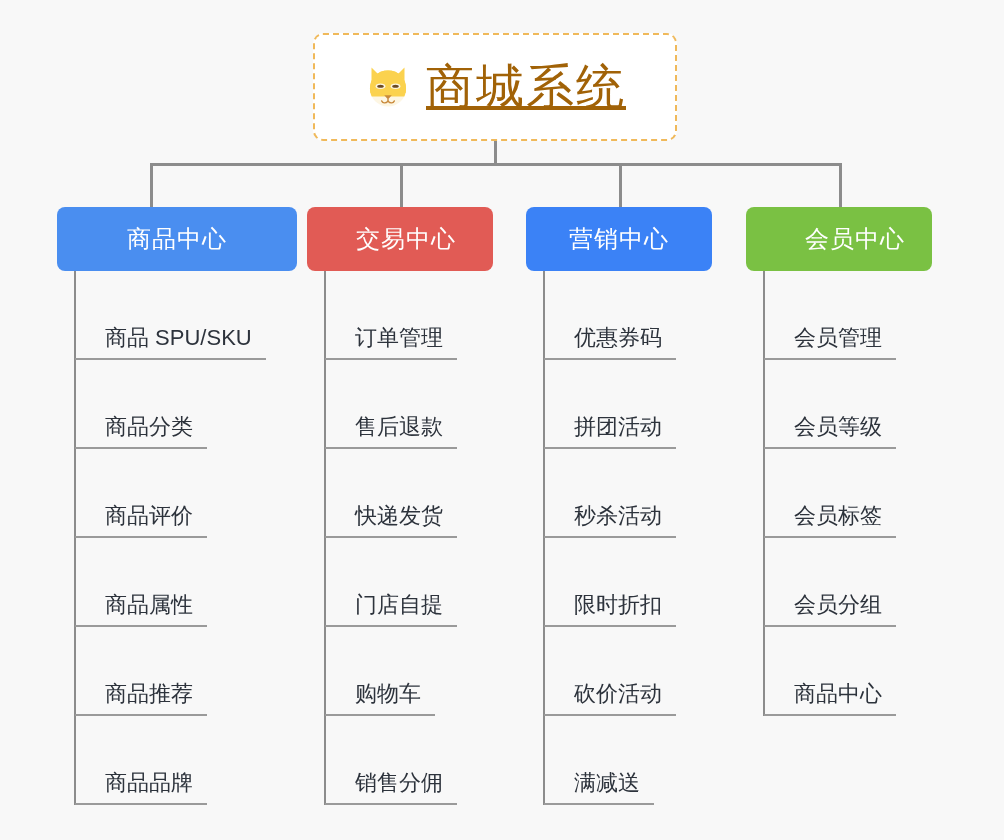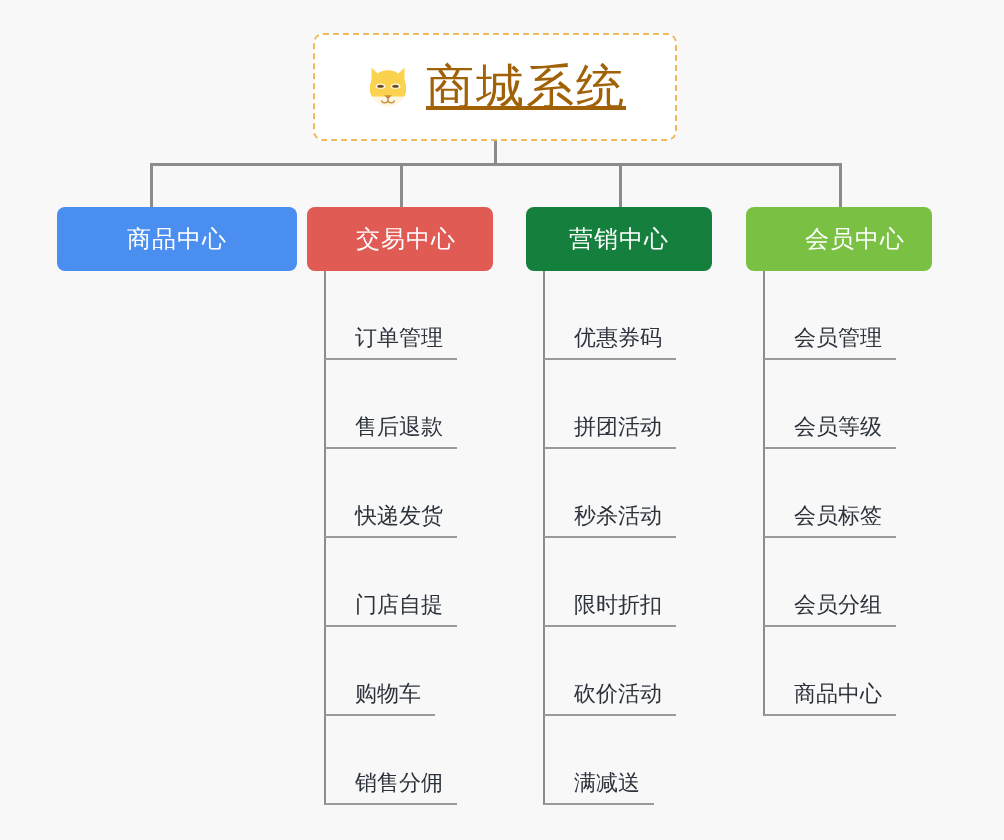--- a/index.html
+++ b/index.html
@@ -152,20 +152,41 @@
   <div class="conn conn-bus"></div>
   <div class="conn conn-drop" style="left:150px;"></div>
   <div class="conn conn-drop" style="left:400px;"></div>
   <div class="conn conn-drop" style="left:619px;"></div>
   <div class="conn conn-drop" style="left:839px;"></div>
 
   <div class="col" style="left:57px; width:240px;">
     <div class="col-header" style="background:#4a8ef0;">
       <span>商品中心</span>
     </div>
+    <div class="col-body">
+      <div class="spine"></div>
+      <div class="item">
+          <span class="item-label">商品 SPU/SKU</span>
+        </div>
+      <div class="item">
+          <span class="item-label">商品分类</span>
+        </div>
+      <div class="item">
+          <span class="item-label">商品评价</span>
+        </div>
+      <div class="item">
+          <span class="item-label">商品属性</span>
+        </div>
+      <div class="item">
+          <span class="item-label">商品推荐</span>
+        </div>
+      <div class="item">
+          <span class="item-label">商品品牌</span>
+        </div>
+    </div>
   </div>
 
   <div class="col" style="left:307px; width:186px;">
     <div class="col-header" style="background:#e15b55;padding-left:12px;">
       <span>交易中心</span>
     </div>
     <div class="col-body">
       <div class="spine"></div>
       <div class="item">
           <span class="item-label">订单管理</span>
@@ -182,21 +203,21 @@
       <div class="item">
           <span class="item-label">购物车</span>
         </div>
       <div class="item">
           <span class="item-label">销售分佣</span>
         </div>
     </div>
   </div>
 
   <div class="col" style="left:526px; width:186px;">
-    <div class="col-header" style="background:#15803d;">
+    <div class="col-header" style="background:#3b82f6;">
       <span>营销中心</span>
     </div>
     <div class="col-body">
       <div class="spine"></div>
       <div class="item">
           <span class="item-label">优惠券码</span>
         </div>
       <div class="item">
           <span class="item-label">拼团活动</span>
         </div>

